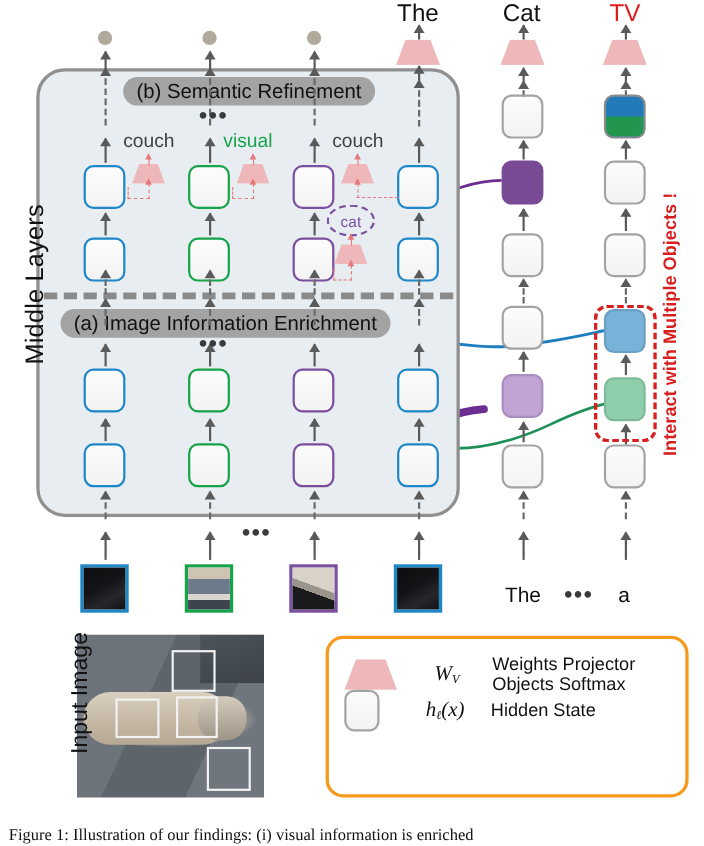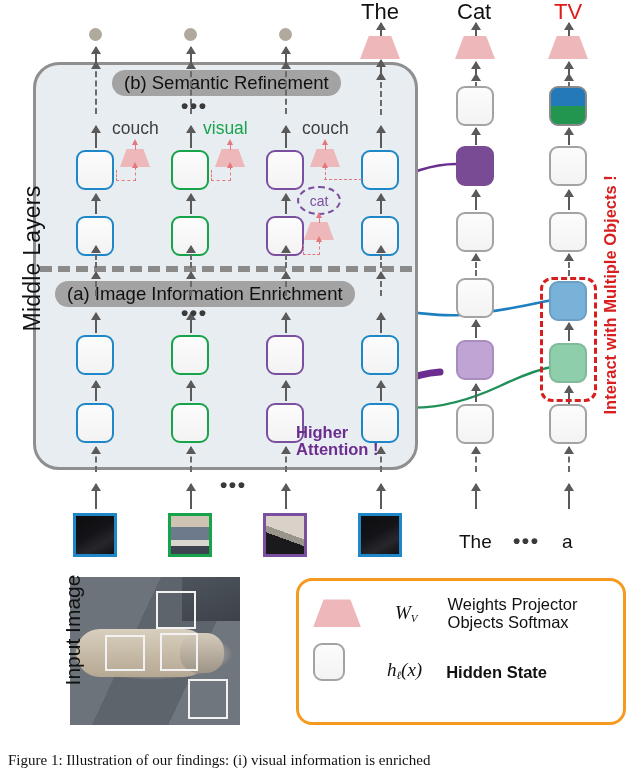--- a/index.html
+++ b/index.html
@@ -342,22 +342,20 @@
 
   <div class="abs" id="cat-bubble">cat</div>
   <div class="abs trap-shape" style="left:304px;top:222px;"></div>
   <div class="red-arrow-up abs" style="left:315.5px;top:212px;"></div>
   <div class="red-dash-v abs" style="left:318.5px;top:217px;height:6px;"></div>
   <div class="red-arrow-up abs" style="left:315.5px;top:236px;"></div>
   <div class="red-dash-v abs" style="left:318.5px;top:241px;height:14px;"></div>
   <div class="red-dash-h abs" style="left:303px;top:254px;width:17px;"></div>
   <div class="red-dash-v abs" style="left:303px;top:244px;height:11px;"></div>
 
-  <div class="abs" id="higher-att"><span style="white-space:pre-line;">Higher
-Attention !</span></div>
 
   <div class="ell abs" style="left:181px;top:103px;">•••</div>
   <div class="ell abs" style="left:181px;top:310px;">•••</div>
   <div class="ell abs" style="left:220px;top:482px;">•••</div>
 
   <div class="arrow abs" style="left:94.5px;top:484px;height:25px;"></div>
   <div class="arrow abs" style="left:189.5px;top:484px;height:25px;"></div>
   <div class="arrow abs" style="left:284.5px;top:484px;height:25px;"></div>
   <div class="arrow abs" style="left:379.5px;top:484px;height:25px;"></div>
 
@@ -395,25 +393,25 @@
       <div class="trap-shape" style="position:relative;width:48px;height:28px;"></div>
       <div class="leg-sym" style="margin-left:34px;">
         <span>W</span><span class="sub">V</span>
       </div>
       <div class="leg-text" style="margin-left:30px;">
         <div>Weights Projector</div>
         <div>Objects Softmax</div>
       </div>
     </div>
 
-    <div class="leg-row" style="left:14px;top:62px;align-items:flex-end;">
+    <div class="leg-row" style="left:14px;top:46px;">
       <div class="cell plain" style="position:relative;width:32px;height:38px;"></div>
       <div class="leg-sym" style="margin-left:42px;">
         <span>h</span><span class="sub">ℓ</span><span>(x)</span>
       </div>
-      <div class="leg-text" style="margin-left:24px;font-weight:bold;">Hidden State</div>
+      <div class="leg-text" style="margin-left:24px;">Hidden State</div>
     </div>
 
   </div>
 
   <div class="abs" id="caption">Figure 1:  Illustration of our findings: (i) visual information is enriched</div>
 
 </div>
 
 </body></html>

